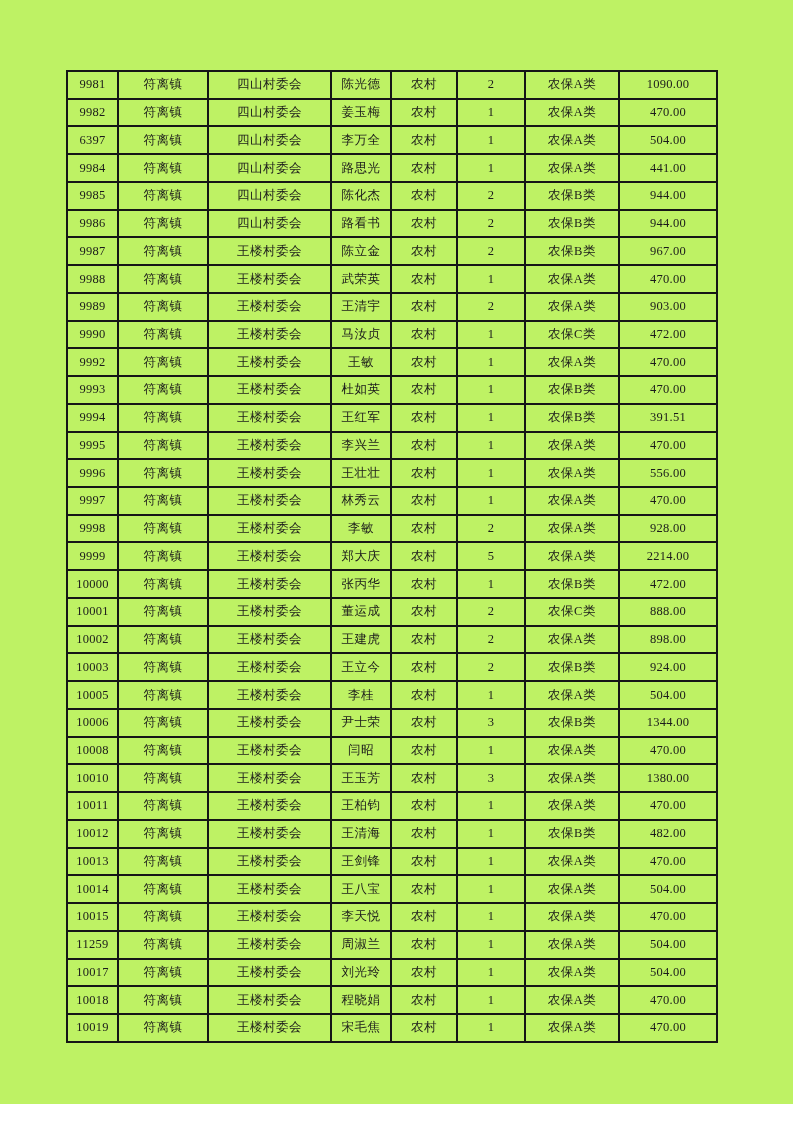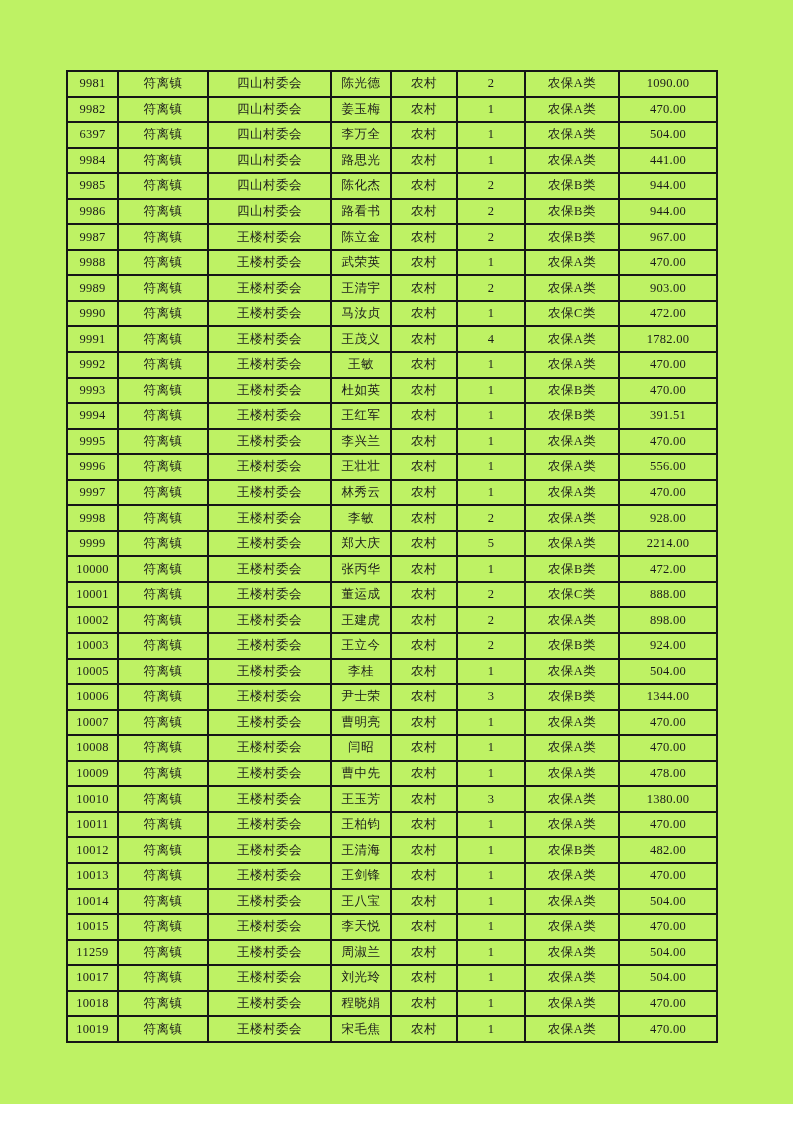--- a/index.html
+++ b/index.html
@@ -151,30 +151,20 @@
           <td class="num">9990</td>
           <td>符离镇</td>
           <td>王楼村委会</td>
           <td>马汝贞</td>
           <td>农村</td>
           <td class="num">1</td>
           <td>农保C类</td>
           <td class="num">472.00</td>
         </tr>
         <tr>
-          <td class="num">9991</td>
-          <td>符离镇</td>
-          <td>王楼村委会</td>
-          <td>王茂义</td>
-          <td>农村</td>
-          <td class="num">4</td>
-          <td>农保A类</td>
-          <td class="num">1782.00</td>
-        </tr>
-        <tr>
           <td class="num">9992</td>
           <td>符离镇</td>
           <td>王楼村委会</td>
           <td>王敏</td>
           <td>农村</td>
           <td class="num">1</td>
           <td>农保A类</td>
           <td class="num">470.00</td>
         </tr>
         <tr>
@@ -301,48 +291,28 @@
           <td class="num">10006</td>
           <td>符离镇</td>
           <td>王楼村委会</td>
           <td>尹士荣</td>
           <td>农村</td>
           <td class="num">3</td>
           <td>农保B类</td>
           <td class="num">1344.00</td>
         </tr>
         <tr>
-          <td class="num">10007</td>
-          <td>符离镇</td>
-          <td>王楼村委会</td>
-          <td>曹明亮</td>
-          <td>农村</td>
-          <td class="num">1</td>
-          <td>农保A类</td>
-          <td class="num">470.00</td>
-        </tr>
-        <tr>
           <td class="num">10008</td>
           <td>符离镇</td>
           <td>王楼村委会</td>
           <td>闫昭</td>
           <td>农村</td>
           <td class="num">1</td>
           <td>农保A类</td>
           <td class="num">470.00</td>
-        </tr>
-        <tr>
-          <td class="num">10009</td>
-          <td>符离镇</td>
-          <td>王楼村委会</td>
-          <td>曹中先</td>
-          <td>农村</td>
-          <td class="num">1</td>
-          <td>农保A类</td>
-          <td class="num">478.00</td>
         </tr>
         <tr>
           <td class="num">10010</td>
           <td>符离镇</td>
           <td>王楼村委会</td>
           <td>王玉芳</td>
           <td>农村</td>
           <td class="num">3</td>
           <td>农保A类</td>
           <td class="num">1380.00</td>

